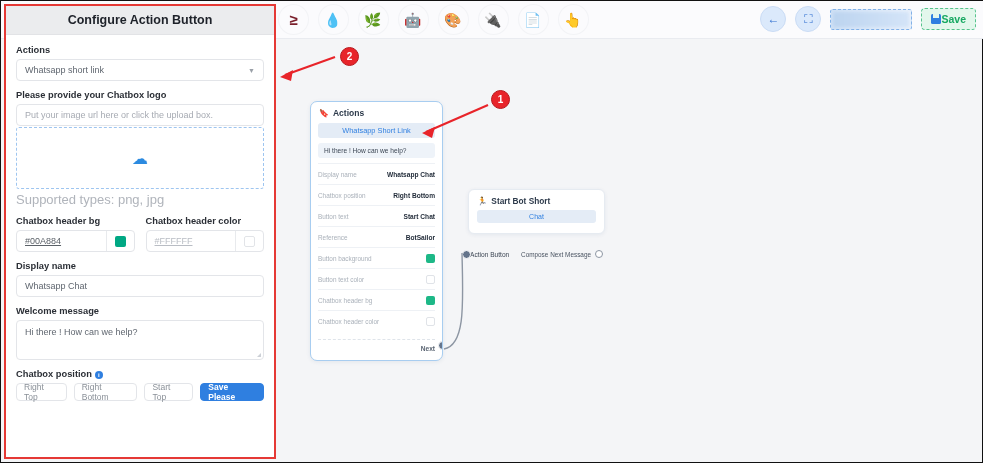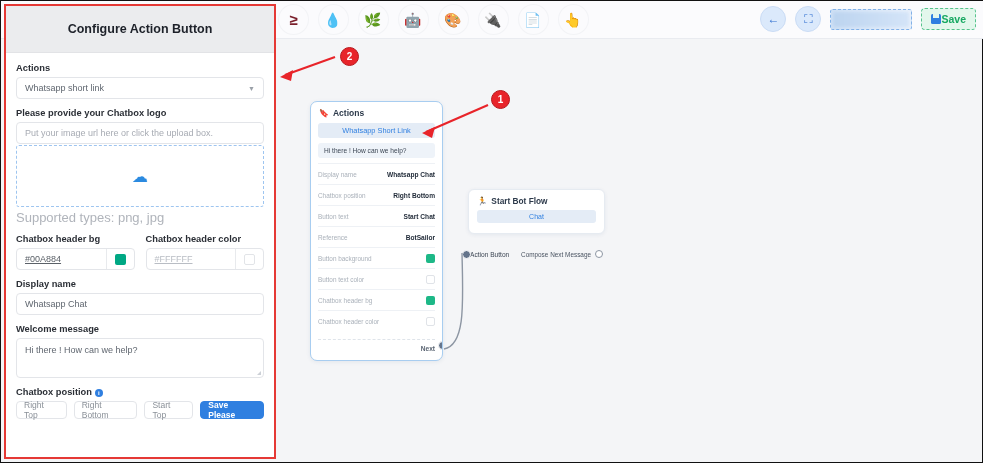--- a/index.html
+++ b/index.html
@@ -81,21 +81,21 @@
 
   
   .cfg-panel {
     position: absolute; left: 3px; top: 3px;
     width: 272px; height: 455px;
     background: #ffffff;
     border: 2px solid #e53935;
     overflow: hidden;
   }
   .cfg-head {
-    height: 47px; background: #ebecee;
+    height: 29px; background: #ebecee;
     display: flex; align-items: center; justify-content: center;
     font-size: 12.5px; font-weight: bold; color: #1d2129;
     border-bottom: 1px solid #e2e3e6;
   }
   .cfg-body { padding: 10px 10px 0 10px; }
   .fld { margin-bottom: 9px; }
   .lbl {
     font-size: 9.3px; color: #2b2f36; font-weight: bold;
     margin-bottom: 4px; display: block;
   }
@@ -405,21 +405,21 @@
 
     <div class="node-foot">
       <span>Next</span>
     </div>
     <span class="port p-next"></span>
   </div>
 
   <div class="node-bot">
     <div class="bot-title">
       <span>🏃</span>
-      <span>Start Bot Flow</span>
+      <span>Start Bot Short</span>
     </div>
     <div class="bot-pill">Chat</div>
   </div>
 
   <div class="bot-bar">
     <span class="bb-left">Action Button</span>
     <span class="bb-right">
       <span>Compose Next Message</span>
       <span class="ring"></span>
     </span>

